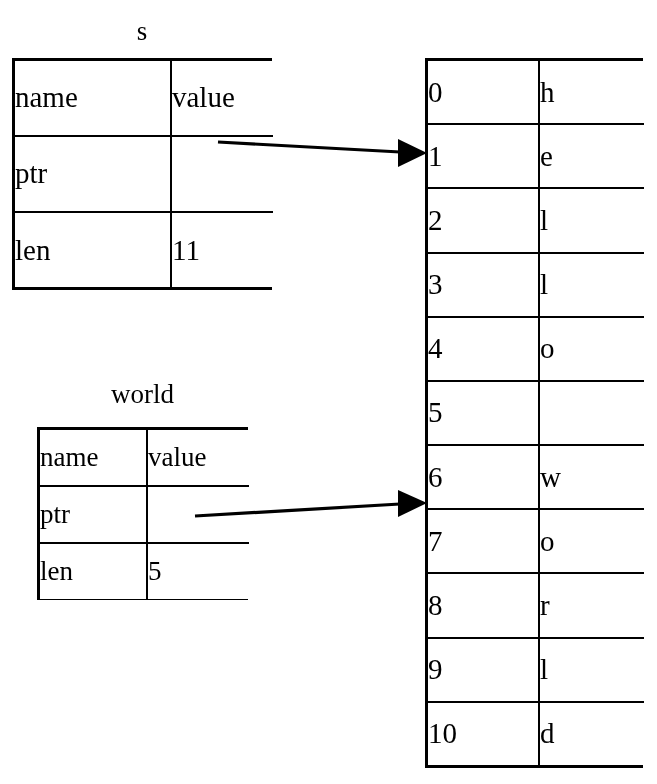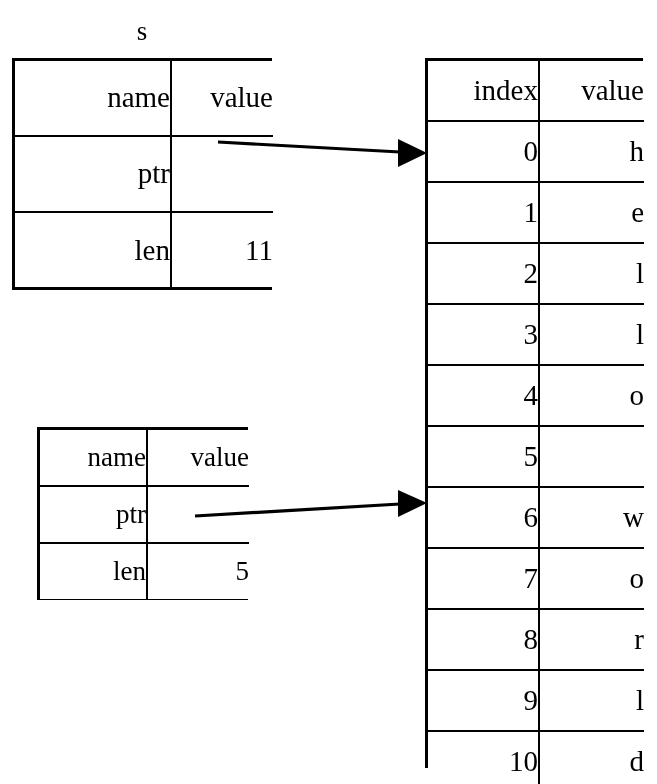--- a/index.html
+++ b/index.html
@@ -45,21 +45,21 @@
     box-sizing: border-box;
   }
   .tbl table {
     border-collapse: collapse;
     width: 100%;
     height: 100%;
     table-layout: fixed;
   }
   .tbl td {
     border: 2px solid #000;
-    text-align: right;
+    text-align: left;
     vertical-align: middle;
     font-size: 29px;
     line-height: 1;
     padding: 0;
     background: #fff;
     color: #000;
   }
   
   .tbl tr:first-child td { border-top: none; }
   .tbl tr:last-child  td { border-bottom: none; }
@@ -126,20 +126,21 @@
         <td class="col-value"></td>
       </tr>
       <tr>
         <td class="col-name">len</td>
         <td class="col-value">11</td>
       </tr>
     </tbody>
       </table>
   </div>
 
+  <div class="caption" id="caption-world">world</div>
 
   <div class="tbl" id="table-world">
     <table>
       <tbody>
           <tr>
         <td class="col-name">name</td>
         <td class="col-value">value</td>
       </tr>
       <tr>
         <td class="col-name">ptr</td>
@@ -149,24 +150,20 @@
         <td class="col-name">len</td>
         <td class="col-value">5</td>
       </tr>
     </tbody>
       </table>
   </div>
 
   <div class="tbl" id="table-bytes">
     <table>
       <tbody>
-          <tr>
-        <td class="col-index">index</td>
-        <td class="col-value">value</td>
-      </tr>
       <tr>
         <td class="col-index">0</td>
         <td class="col-value">h</td>
       </tr>
       <tr>
         <td class="col-index">1</td>
         <td class="col-value">e</td>
       </tr>
       <tr>
         <td class="col-index">2</td>

